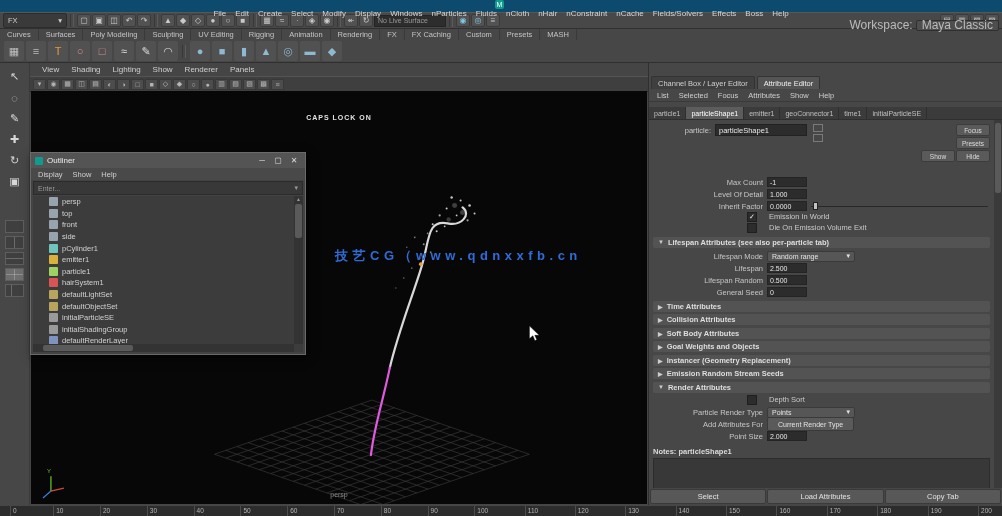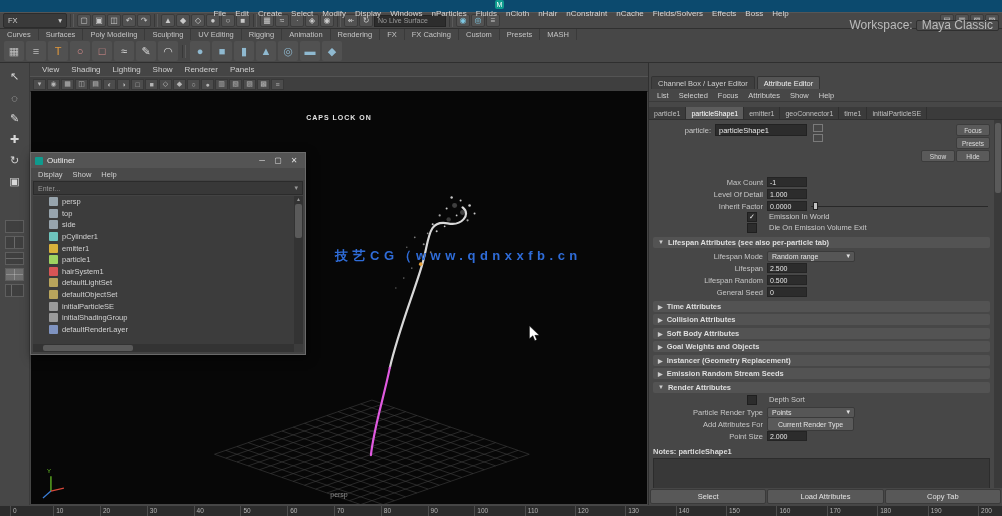--- a/index.html
+++ b/index.html
@@ -400,20 +400,24 @@
           <div class="ol-item">
             <span class="oi oi-cam"></span>
             <span>persp</span>
           </div>
 
           <div class="ol-item">
             <span class="oi oi-cam"></span>
             <span>top</span>
           </div>
 
+          <div class="ol-item">
+            <span class="oi oi-cam"></span>
+            <span>front</span>
+          </div>
 
           <div class="ol-item">
             <span class="oi oi-cam"></span>
             <span>side</span>
           </div>
 
           <div class="ol-item">
             <span class="oi oi-geo"></span>
             <span>pCylinder1</span>
           </div>

